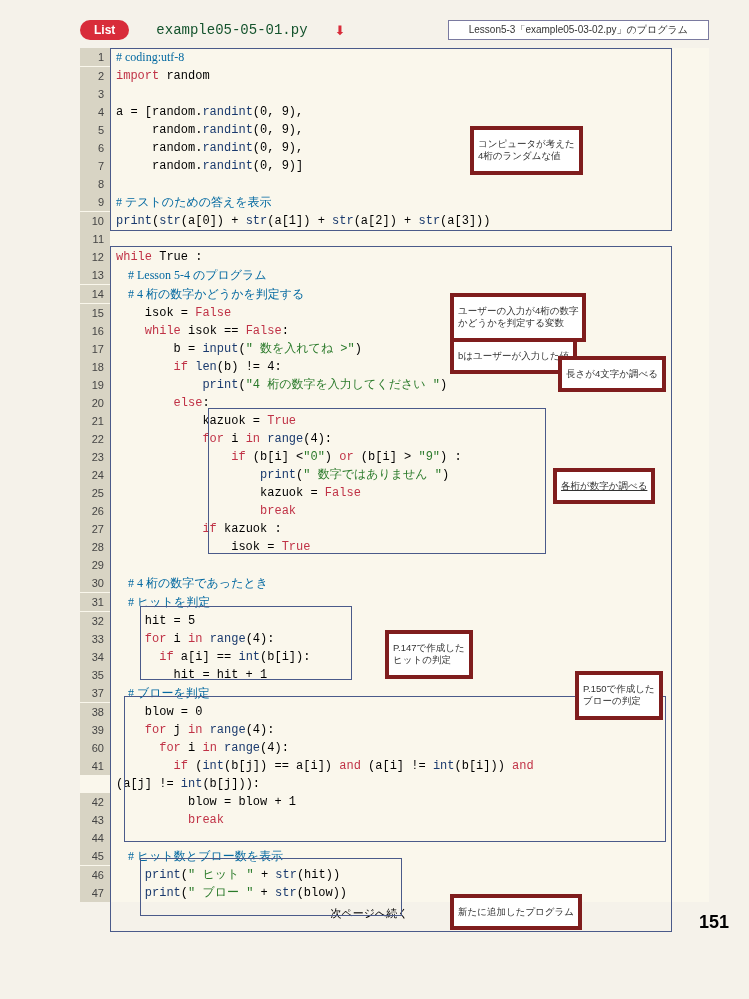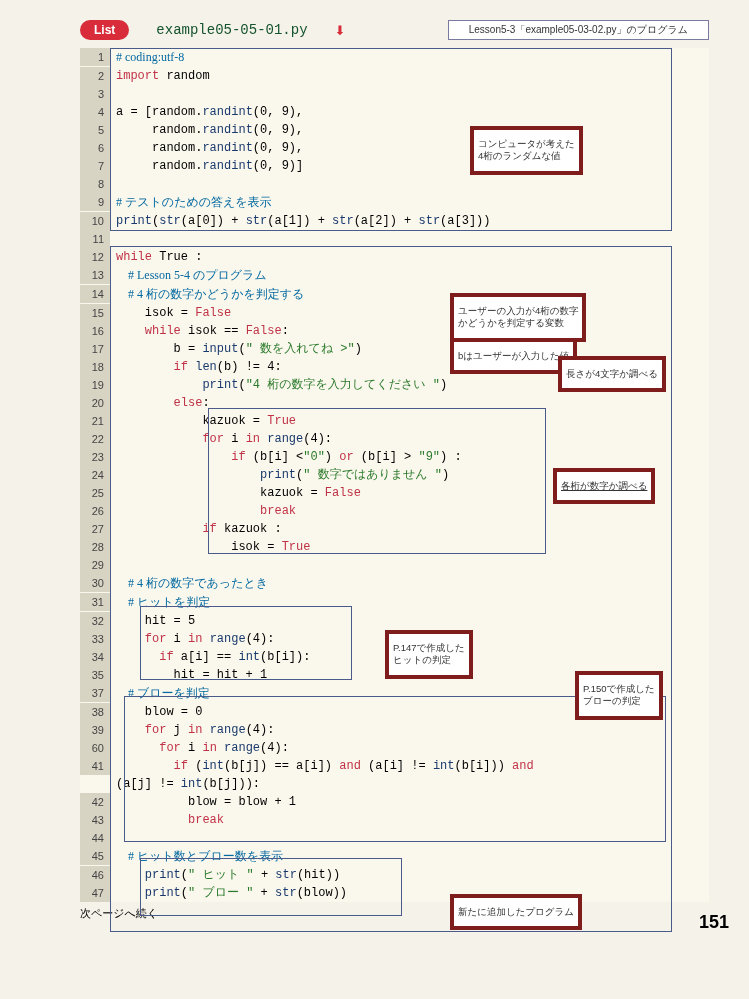--- a/index.html
+++ b/index.html
@@ -94,21 +94,21 @@
   }
   .page-num {
     position: absolute;
     right: 20px;
     bottom: 8px;
     font-size: 18px;
     font-weight: bold;
     font-family: Liberation Sans, sans-serif;
   }
   .continue {
-    text-align: left;
+    text-align: center;
     font-size: 11px;
     font-family: Arial, sans-serif;
     margin-top: 4px;
     margin-right: 50px;
   }
 </style>
 </head>
 <body>
 
 <div class="header">

